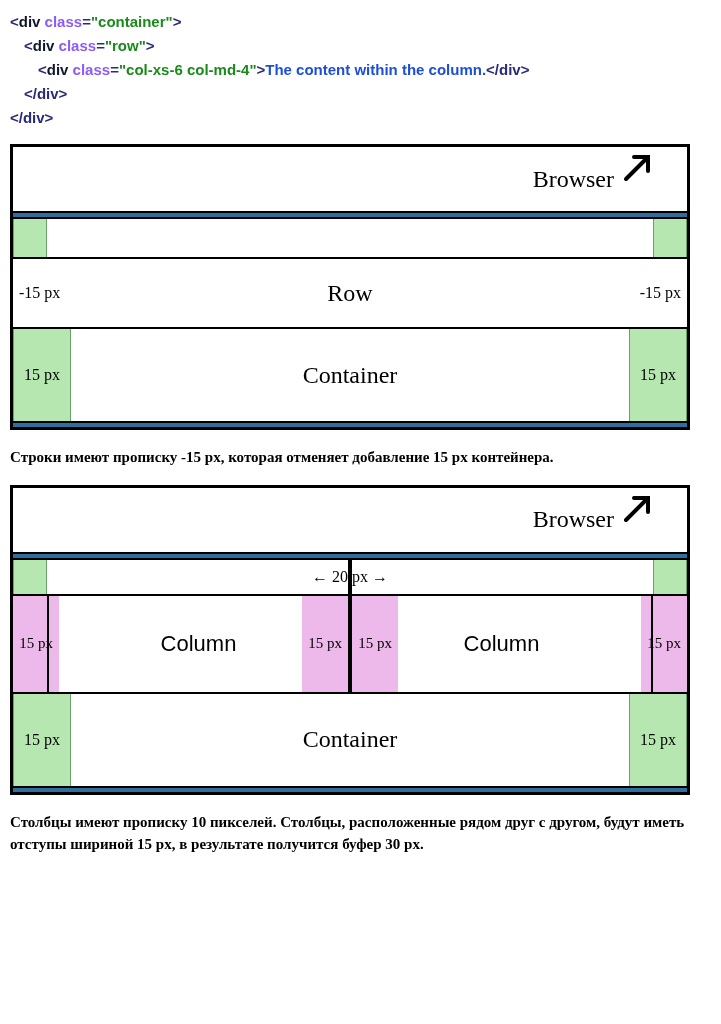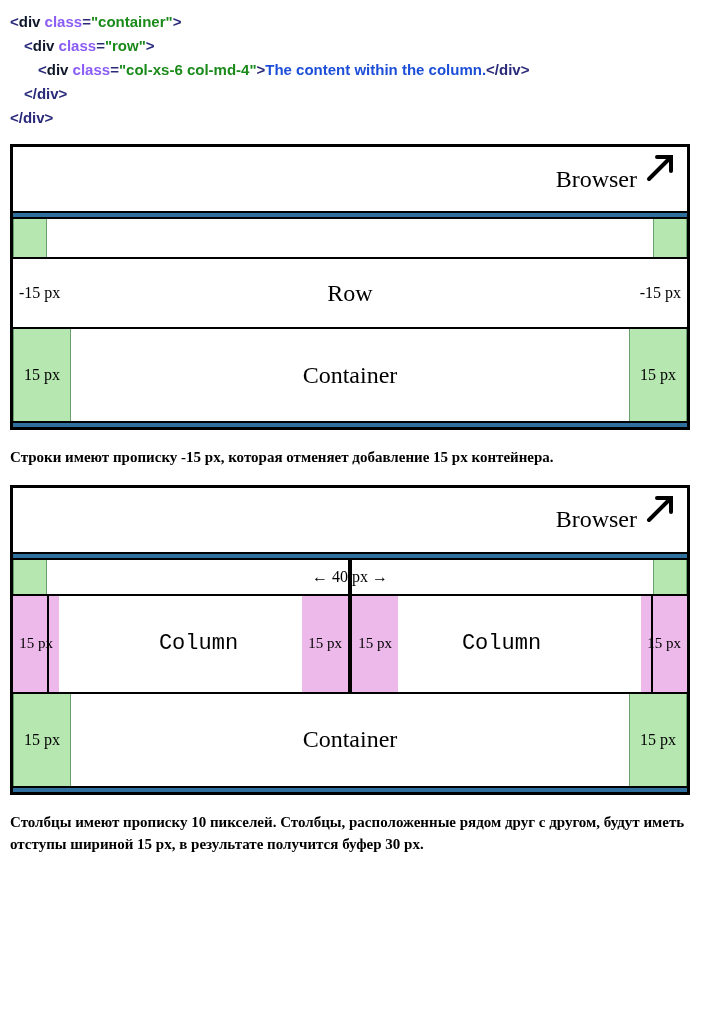--- a/index.html
+++ b/index.html
@@ -47,21 +47,21 @@
     border-top: 2px solid #000;
     position: relative;
     box-sizing: border-box;
     display: flex;
     align-items: center;
   }
   .band:first-child { border-top: none; }
   .browser-band {
     height: 64px;
     justify-content: flex-end;
-    padding-right: 12px;
+    padding-right: 35px;
   }
   .browser-label {
     font-size: 24px;
     font-family: Georgia, serif;
   }
   .arrow-icon {
     margin-left: 8px;
     margin-bottom: 18px;
   }
   .blueline {
@@ -153,21 +153,21 @@
     top: 0; bottom: 0;
     width: 46px;
     display: flex;
     align-items: center;
     justify-content: center;
     font-size: 15px;
     font-family: Georgia, serif;
   }
   .col-label {
     font-size: 22px;
-    font-family: Liberation Mono, monospace;
+    font-family: Liberation Sans, sans-serif;
     text-align: center;
   }
   .midline {
     position: absolute;
     top: -36px; bottom: 0;
     width: 4px;
     background: #000;
     left: 50%;
     transform: translateX(-50%);
   }
@@ -234,21 +234,21 @@
           <path d="M4 26 L24 6 M12 4 L26 4 L26 18" stroke="#000" stroke-width="4" fill="none" stroke-linecap="round"></path>
         </svg>
     </span>
   </div>
   <div class="blueline"></div>
 
   <div class="band greenpad-band2">
     <div class="greenblock gb-left"></div>
     <div class="gap-label">
       <span>←</span>
-      <span>40 px</span>
+      <span>20 px</span>
       <span>→</span>
     </div>
     <div class="greenblock gb-right"></div>
   </div>
 
   <div class="columns-band">
     <div class="midline"></div>
 
     <div class="pinkblock" style="left:0">
         <span>15 px</span>

